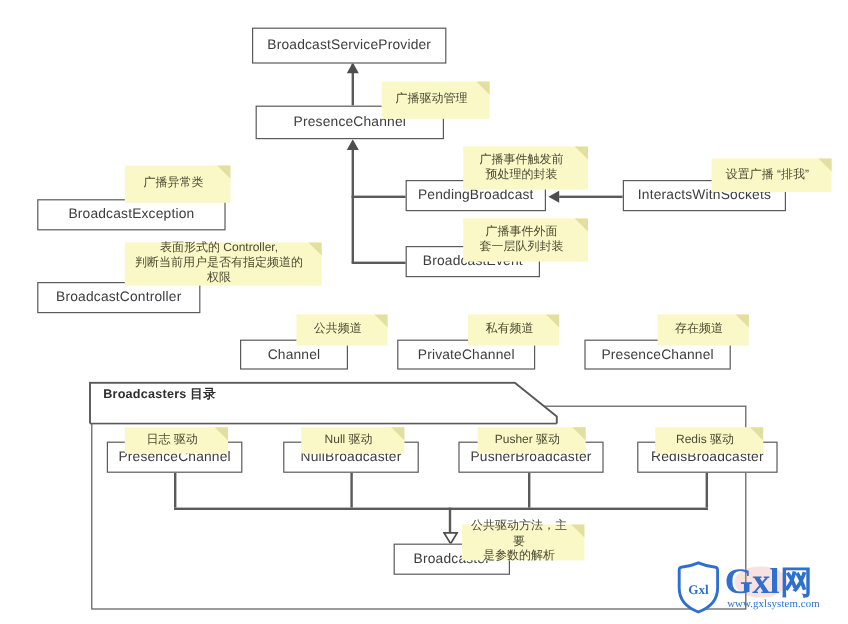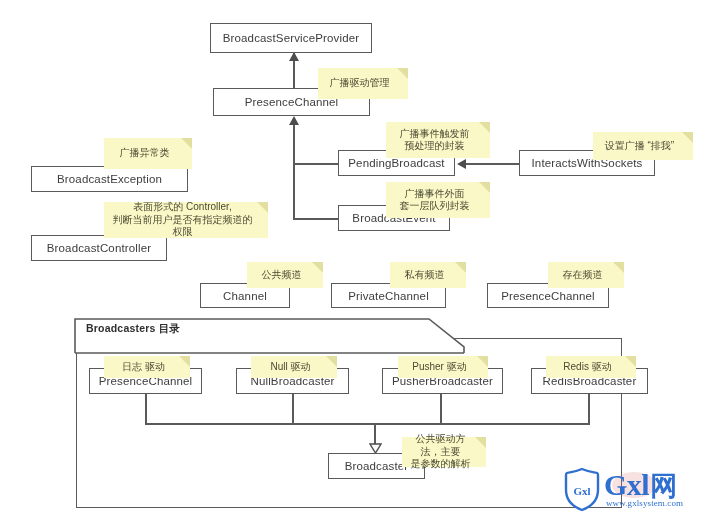--- a/index.html
+++ b/index.html
@@ -324,21 +324,21 @@
   <div class="note" style="left:398px; top:356px; width:90px; height:22px;">
     <div class="fold"></div>
     <span>Pusher 驱动</span>
   </div>
 
   <div class="note" style="left:546px; top:356px; width:90px; height:22px;">
     <div class="fold"></div>
     <span>Redis 驱动</span>
   </div>
 
-  <div class="note" style="left:385px; top:437px; width:84px; height:30px;margin-left:17px;">
+  <div class="note" style="left:385px; top:437px; width:102px; height:30px;">
     <div class="fold"></div>
     <span>公共驱动方法，主要</span>
     <span>是参数的解析</span>
   </div>
 
   <div id="watermark" style="left:562px; top:466px;">
     <svg class="wm-shield" width="40" height="46" viewBox="0 0 40 46">
       <path d="M4,9 C4,5 8,8 20,3 C32,8 36,5 36,9 L36,24 C36,35 28,41 20,44 C12,41 4,35 4,24 Z" fill="#ffffff" stroke="#2f6fd0" stroke-width="2.4"></path>
       <text x="20" y="29" text-anchor="middle" font-family="Liberation Serif, serif" font-size="11" font-weight="bold" fill="#2f6fd0">Gxl</text>
     </svg>

